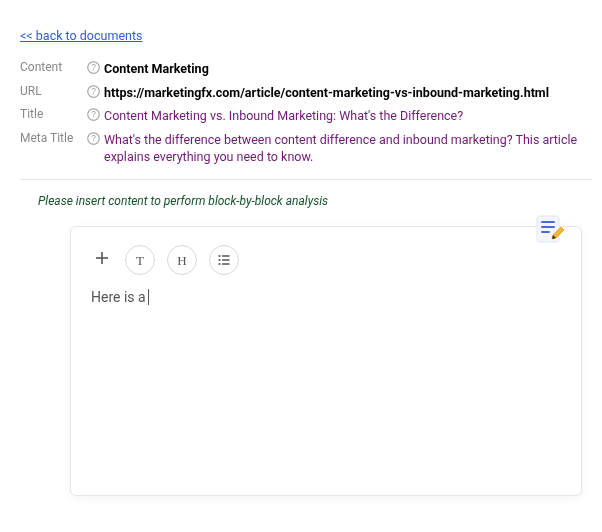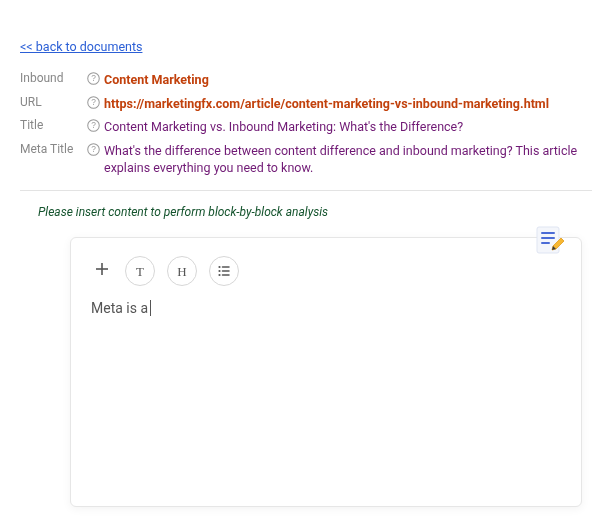--- a/index.html
+++ b/index.html
@@ -6,21 +6,21 @@
   body {
     font-family: -apple-system, BlinkMacSystemFont, "Segoe UI", Roboto, Arial, sans-serif;
     background: #fff;
     width: 602px;
     height: 532px;
     overflow: hidden;
     position: relative;
     color: #333;
   }
   .outer-card {
-    margin: 36px 10px 0 20px;
+    margin: 25px 10px 0 20px;
     background: #fff;
   }
   .back-link {
     color: #2b5fd6;
     font-size: 12.5px;
     text-decoration: underline;
     cursor: pointer;
     display: inline-block;
     margin-bottom: 14px;
   }
@@ -48,21 +48,21 @@
     align-items: flex-start;
     padding-top: 1px;
   }
   .help-icon svg { display: block; }
   .meta-value {
     flex: 1 1 auto;
     color: #701a75;
     line-height: 1.4;
     padding-right: 10px;
   }
-  .meta-value.bold { font-weight: 700; color: #c2410c; }
+  .meta-value.bold { font-weight: 700; color: #000000; }
   .divider {
     border: none;
     border-top: 1px solid #e3e3e3;
     margin: 10px 0 0 0;
   }
   .placeholder-msg {
     font-style: italic;
     color: #14532d;
     font-size: 12px;
     margin: 14px 0 0 18px;
@@ -135,21 +135,21 @@
 </head>
 <body>
 
 <div class="outer-card">
 
   <a class="back-link">&lt;&lt; back to documents</a>
 
   <div class="meta-table">
 
     <div class="meta-row">
-      <div class="meta-label">Inbound</div>
+      <div class="meta-label">Content</div>
       <div class="help-icon">
         <svg width="13" height="13" viewBox="0 0 14 14">
             <circle cx="7" cy="7" r="6.2" fill="none" stroke="#999" stroke-width="1.1"></circle>
             <text x="7" y="10" text-anchor="middle" font-size="9" fill="#999" font-family="Arial">?</text>
           </svg>
       </div>
       <div class="meta-value bold">Content Marketing</div>
     </div>
 
     <div class="meta-row">
@@ -227,19 +227,19 @@
             <circle cx="3.5" cy="4" r="1.1" fill="#555"></circle>
             <line x1="6.5" y1="4" x2="13" y2="4" stroke="#555" stroke-width="1.5" stroke-linecap="round"></line>
             <circle cx="3.5" cy="8" r="1.1" fill="#555"></circle>
             <line x1="6.5" y1="8" x2="13" y2="8" stroke="#555" stroke-width="1.5" stroke-linecap="round"></line>
             <circle cx="3.5" cy="12" r="1.1" fill="#555"></circle>
             <line x1="6.5" y1="12" x2="13" y2="12" stroke="#555" stroke-width="1.5" stroke-linecap="round"></line>
           </svg>
         </button>
       </div>
       <div class="editor-content">
-        <span>Meta is a </span>
+        <span>Here is a </span>
           <span class="cursor"></span>
       </div>
     </div>
   </div>
 
 </div>
 
 </body></html>

